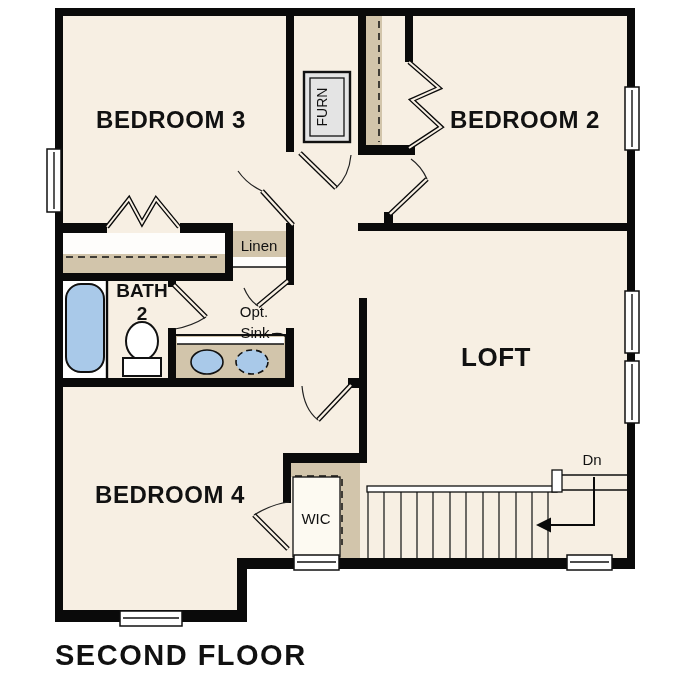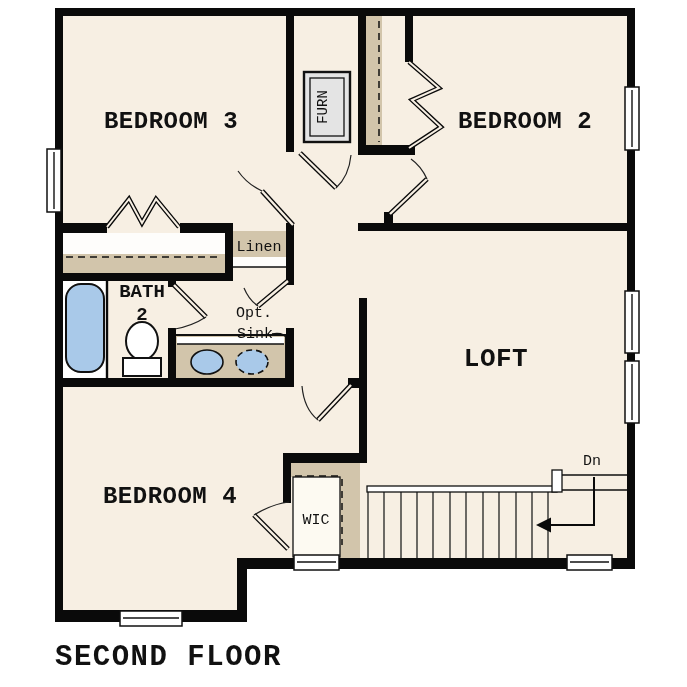--- a/index.html
+++ b/index.html
@@ -1,17 +1,17 @@
 <!DOCTYPE html>
 <html><head>
 <meta charset="utf-8">
 <style>
   html,body{margin:0;padding:0;background:#ffffff;}
   body{width:687px;height:687px;font-family:"Liberation Sans",sans-serif;}
-  #plan-wrap{position:relative;width:687px;height:687px;background:#ffffff;font-family:Liberation Mono, monospace;}
+  #plan-wrap{position:relative;width:687px;height:687px;background:#ffffff;}
   svg{display:block;}
   text{fill:#111111;}
   .room-label{font-size:24px;font-weight:bold;letter-spacing:.5px;}
   .loft-label{font-size:26px;font-weight:bold;letter-spacing:.5px;}
   .bath-label{font-size:19px;font-weight:bold;}
   .small-label{font-size:15px;font-weight:normal;}
   .dn-label{font-size:15px;font-weight:normal;}
   .furn-label{font-size:14px;font-weight:normal;}
   .title-label{font-size:29px;font-weight:bold;letter-spacing:1.5px;}
   .wall{fill:#0a0a0a;}

